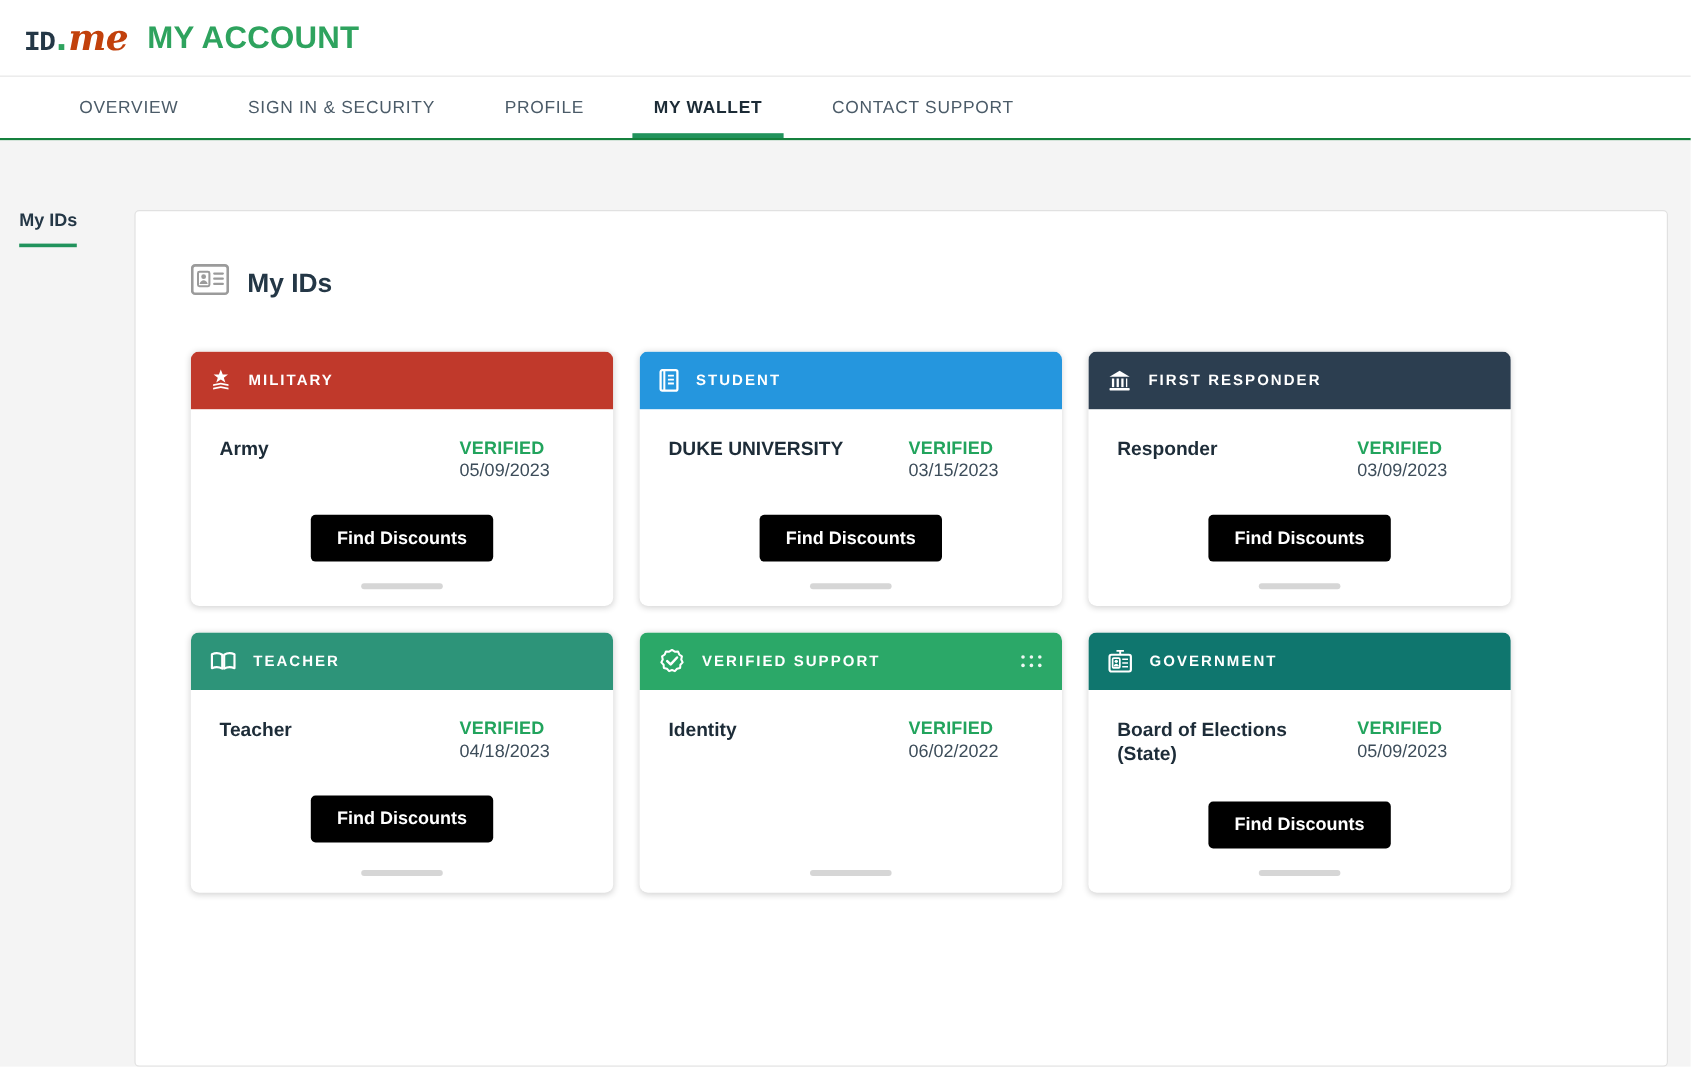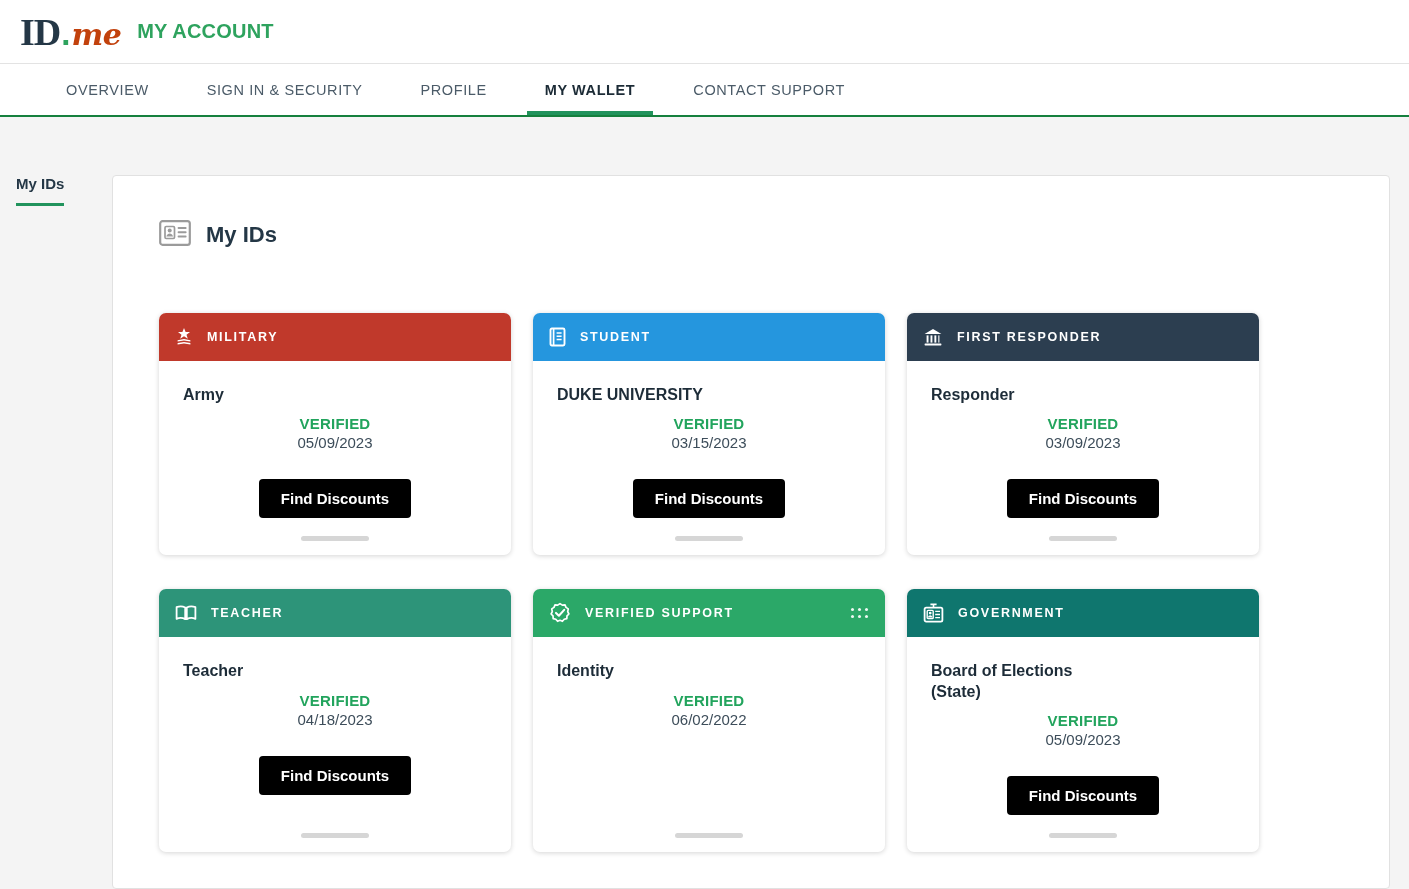--- a/index.html
+++ b/index.html
@@ -14,38 +14,38 @@
   .brandbar {
     height: 64px;
     background: #ffffff;
     display: flex;
     align-items: center;
     padding-left: 20px;
     border-bottom: 1px solid #e3e3e3;
   }
   .logo-wrap { display: flex; align-items: baseline; }
   .logo-id {
-    font-family: Liberation Serif, serif;
-    font-size: 38px; font-weight: 700;
+    font-family: Liberation Mono, monospace;
+    font-size: 23px; font-weight: 700;
     color: #243746; letter-spacing: -1px;
   }
   .logo-dot {
     font-size: 33px; font-weight: 700;
     color: #2ea35e; line-height: 1;
     margin: 0 1px;
   }
   .logo-me {
     font-family: "DejaVu Serif", serif;
     font-style: italic; font-weight: 700;
     font-size: 30px; color: #c2410c;
     letter-spacing: -0.5px;
   }
   .brand-sub {
     margin-left: 16px;
-    font-size: 20px; font-weight: 700;
+    font-size: 26px; font-weight: 700;
     color: #2ea35e; letter-spacing: 0.2px;
   }
 
   
   .navbar {
     height: 53px;
     background: #ffffff;
     border-bottom: 2px solid #15803d;
     display: flex;
     align-items: stretch;
@@ -128,22 +128,22 @@
   .section-label {
     font-size: 15.5px;
     font-weight: 700;
     color: #243746;
   }
 
   
   .grid {
     display: grid;
     grid-template-columns: repeat(3, 352px);
-    gap: 34px 22px;
-    margin-top: 63px;
+    gap: 22px 22px;
+    margin-top: 42px;
   }
   .card {
     background: #ffffff;
     border-radius: 7px;
     box-shadow: 0 1px 5px rgba(0,0,0,0.17);
     overflow: hidden;
     display: flex;
     flex-direction: column;
   }
   .card-header {
@@ -172,30 +172,29 @@
     display: block; width: 3px; height: 3px;
     border-radius: 50%;
     background: rgba(255,255,255,0.92);
   }
 
   .card-body {
     padding: 24px 24px 0 24px;
     display: flex;
     justify-content: space-between;
     gap: 10px;
-    flex-direction: column;
   }
   .org {
     font-size: 16px;
     font-weight: 700;
     color: #1d2c38;
     line-height: 1.28;
     max-width: 170px;
   }
-  .status-col { text-align: center; min-width: 104px; }
+  .status-col { text-align: left; min-width: 104px; }
   .verified {
     font-size: 15px;
     font-weight: 700;
     color: #22a45d;
     letter-spacing: 0.2px;
   }
   .vdate {
     font-size: 15px;
     color: #3d4d5a;
     margin-top: 2px;

